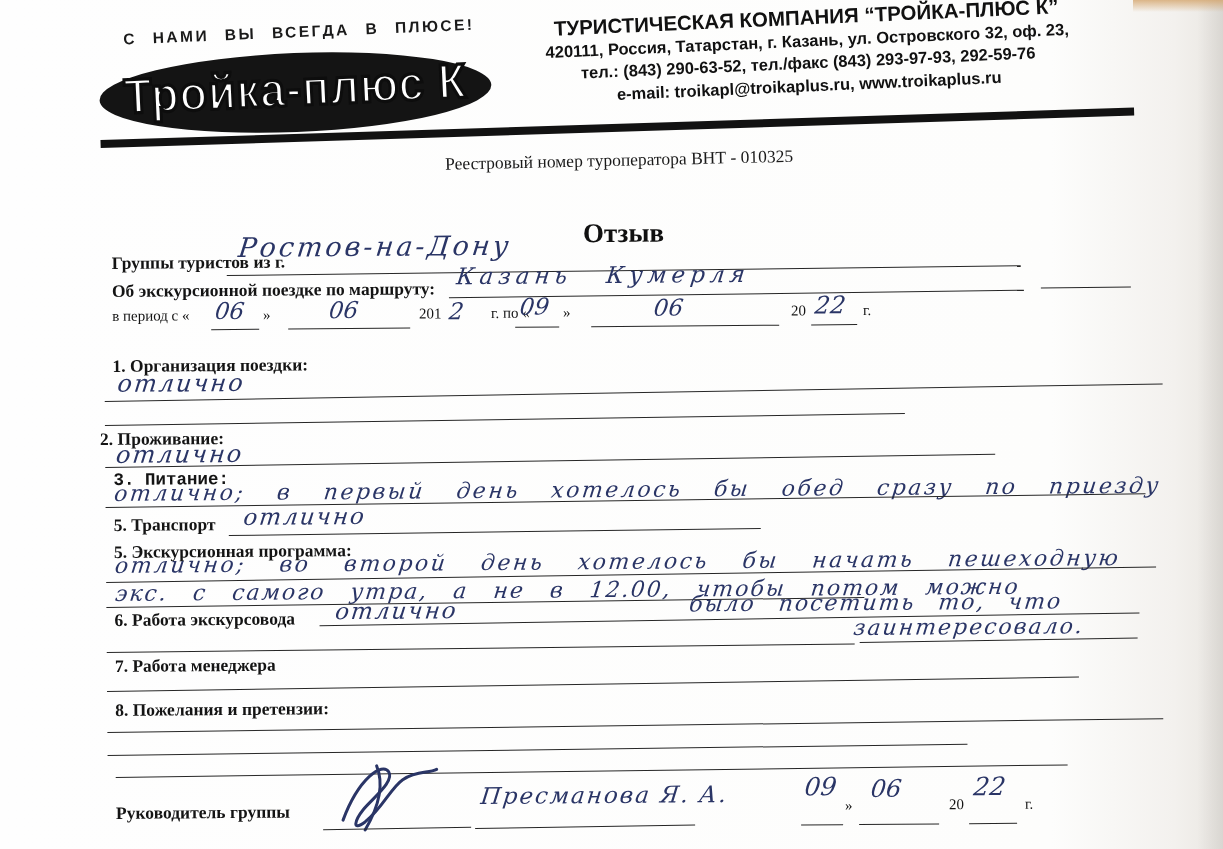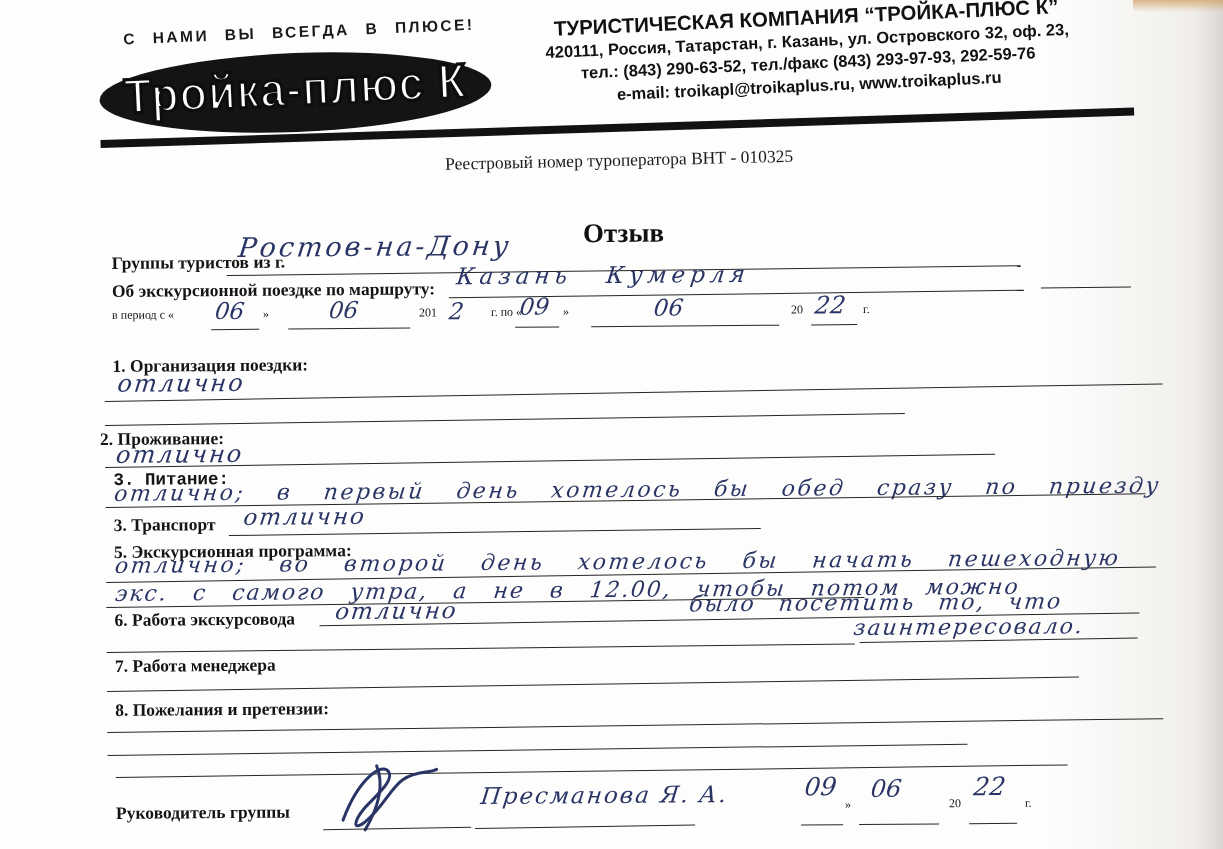--- a/index.html
+++ b/index.html
@@ -8,21 +8,21 @@
         font-family:"Liberation Serif",serif;}
   .corner-tan{position:absolute;right:0;top:0;width:90px;height:12px;
         background:linear-gradient(to bottom,rgba(210,160,100,.75),rgba(210,160,100,0));}
   .edge-shadow{position:absolute;right:0;top:0;width:26px;height:849px;
         background:linear-gradient(to right,rgba(0,0,0,0),rgba(0,0,0,.07));}
   .doc{position:absolute;inset:0;transform:rotate(-0.45deg);transform-origin:610px 430px;}
   .hdr{position:absolute;inset:0;transform:rotate(-0.85deg);transform-origin:610px 80px;}
   .abs{position:absolute;}
   .sans{font-family:"Liberation Sans",sans-serif;}
   .lbl{font-family:"Liberation Serif",serif;font-weight:bold;font-size:17.5px;color:#141414;white-space:nowrap;}
-  .txt{font-family:"Liberation Serif",serif;font-size:12px;color:#141414;white-space:nowrap;}
+  .txt{font-family:"Liberation Serif",serif;font-size:15px;color:#141414;white-space:nowrap;}
   .hw{font-family:"DejaVu Serif",serif;font-style:italic;color:#2a3566;transform:skewX(-7deg);white-space:nowrap;}
   .ul{border-top:1.7px solid #262626;height:0;transform-origin:left center;}
   .slogan{font-weight:bold;font-size:15.5px;letter-spacing:2.5px;word-spacing:9px;color:#1a1a1a;transform:rotate(-1.1deg);}
   .ellipse{background:#141414;border-radius:50%;transform:rotate(-1deg);}
   .logo-text{font-weight:bold;font-size:45px;color:#ffffff;-webkit-text-stroke:3px #0d0d0d;
         text-align:center;letter-spacing:1px;transform:rotate(-1.4deg) scaleY(1.08);}
   .co-block{text-align:center;transform:rotate(-1.25deg);color:#111;}
   .co-name{font-weight:bold;font-size:20.5px;white-space:nowrap;}
   .co-line{font-weight:bold;font-size:16.5px;line-height:1.36;white-space:nowrap;}
   .rule{background:#121212;transform:rotate(-0.5deg);}
@@ -93,21 +93,21 @@
     <div class="abs ul" style="left:105px;top:421px;width:800px;transform:rotate(-0.4deg);"></div>
 
     <div class="abs lbl" style="left:100px;top:425px;">2. Проживание:</div>
     <div class="abs hw" style="left:116px;top:437px;font-size:24px;letter-spacing:2px;">отлично</div>
     <div class="abs ul" style="left:105px;top:463px;width:890px;transform:rotate(-0.4deg);"></div>
 
     <div class="abs lbl" style="left:113px;top:466px;font-family:Liberation Mono, monospace;">3. Питание:</div>
     <div class="abs hw" style="left:114px;top:477px;font-size:22px;letter-spacing:2.5px;word-spacing:22px;">отлично; в первый день хотелось бы обед сразу по приезду</div>
     <div class="abs ul" style="left:105px;top:503px;width:1040px;transform:rotate(-0.3deg);"></div>
 
-    <div class="abs lbl" style="left:113px;top:511px;">3. Транспорт</div>
+    <div class="abs lbl" style="left:113px;top:511px;">5. Транспорт</div>
     <div class="abs hw" style="left:243px;top:501px;font-size:23px;letter-spacing:2px;">отлично</div>
     <div class="abs ul" style="left:228px;top:532px;width:532px;transform:rotate(-0.3deg);"></div>
 
     <div class="abs lbl" style="left:113px;top:538px;">5. Экскурсионная программа:</div>
     <div class="abs hw" style="left:114px;top:549px;font-size:22px;letter-spacing:2.5px;word-spacing:24px;">отлично; во второй день хотелось бы начать пешеходную</div>
     <div class="abs ul" style="left:105px;top:578px;width:1050px;transform:rotate(-0.4deg);"></div>
     <div class="abs hw" style="left:114px;top:577px;font-size:22px;letter-spacing:2px;word-spacing:16px;">экс. с самого утра, а не в 12.00, чтобы потом можно</div>
     <div class="abs ul" style="left:105px;top:603px;width:758px;transform:rotate(-0.3deg);"></div>
 
     <div class="abs lbl" style="left:113px;top:606px;">6. Работа экскурсовода</div>

